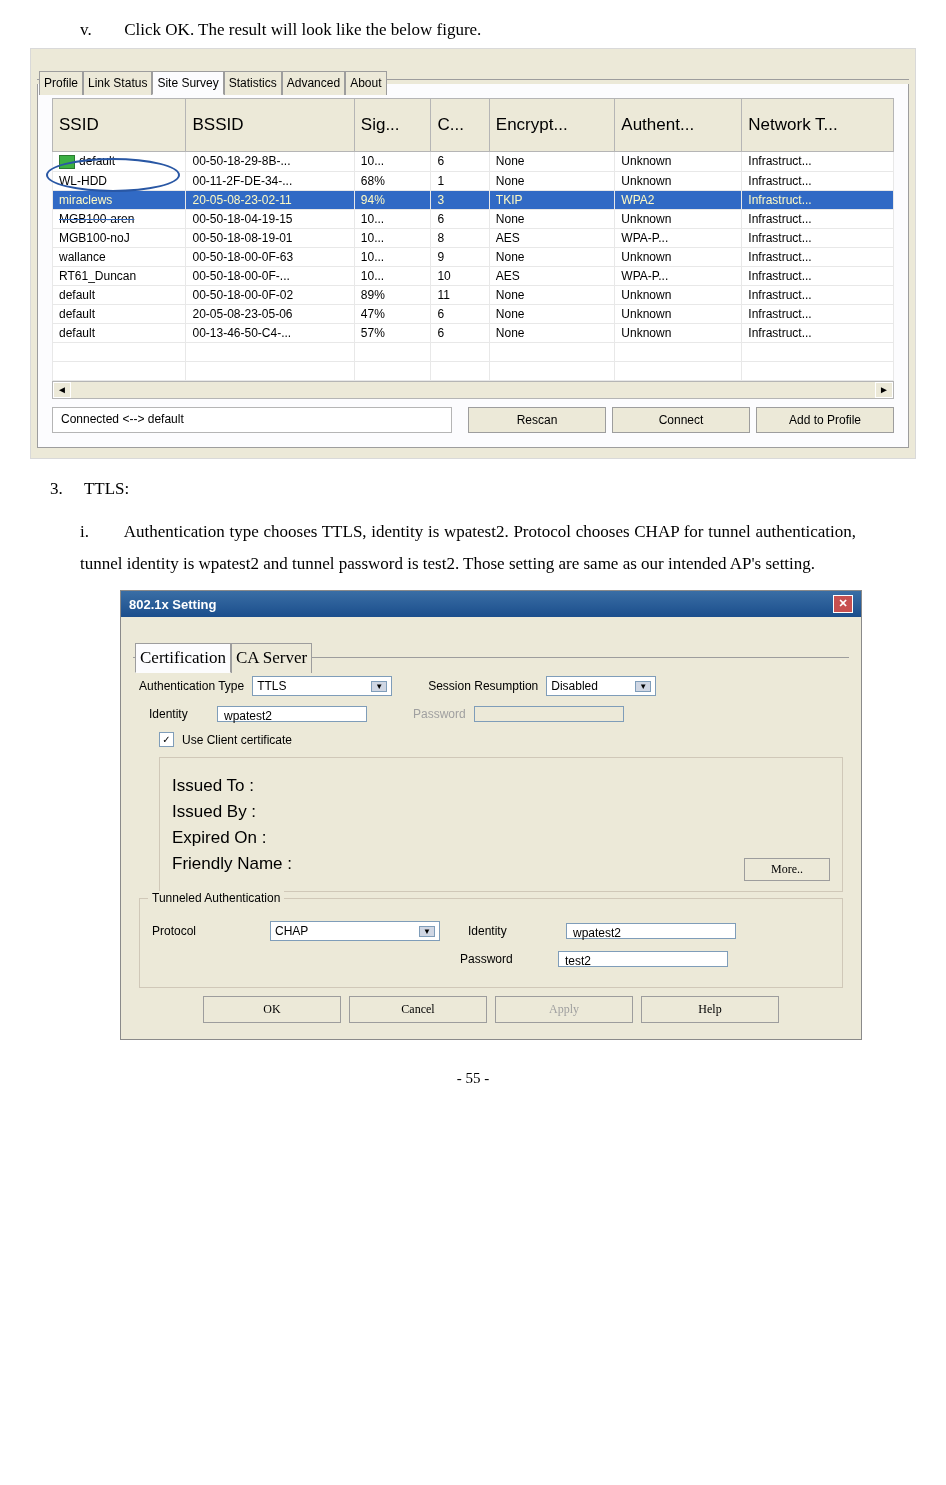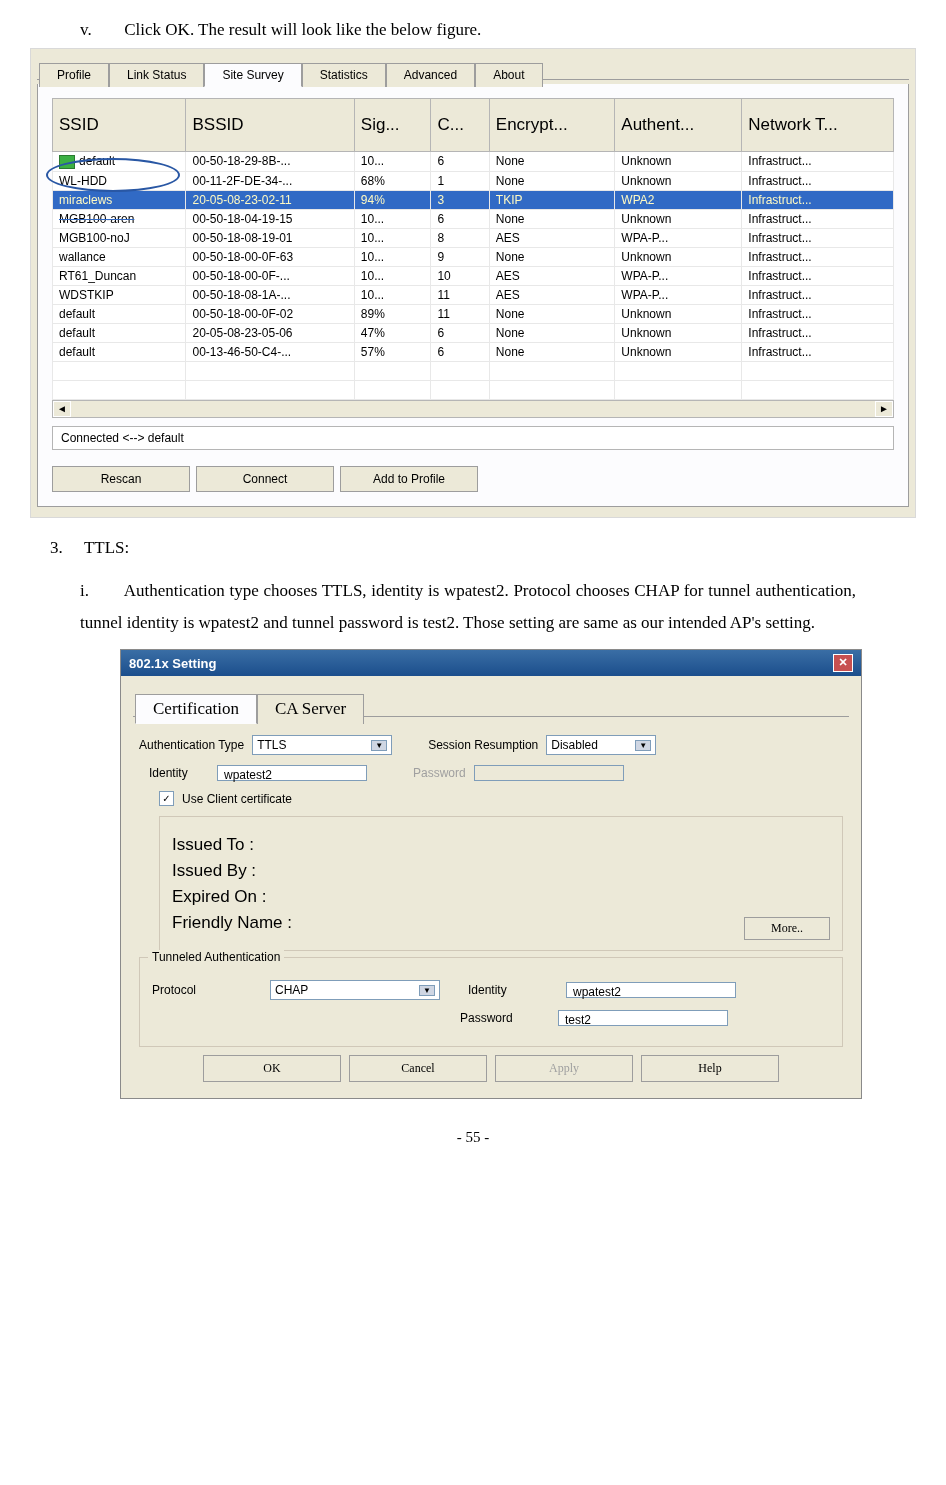--- a/index.html
+++ b/index.html
@@ -10,30 +10,30 @@
       background: #fff;
       color: #000;
       width: 946px;
       box-sizing: border-box;
     }
     .instr-line { margin: 0 0 8px 50px; }
     .instr-num { display:inline-block; width:40px; }
     .sans { font-family: Tahoma, Arial, sans-serif; font-size: 12px; }
     .win-tabs { margin:6px 0 0 0; border:1px solid #d9d9d9; background:#ece9d8; padding:6px 6px 10px 6px; }
     .tabbar { display:flex; gap:0; border-bottom:1px solid #9d9d9d; margin-bottom:4px; padding-left:2px; }
-    .tab { padding:4px 17px; border:1px solid #9d9d9d; border-bottom:none; background:#ece9d8; position:relative; top:8px; }
+    .tab { padding:4px 4px; border:1px solid #9d9d9d; border-bottom:none; background:#ece9d8; position:relative; top:16px; }
     .tab.active { background:#fcfcfe; font-weight:normal; border-bottom:1px solid #fcfcfe; }
     .tab-body { background:#fcfcfe; border:1px solid #9d9d9d; border-top:none; padding:14px; }
     table.grid { width:100%; border-collapse:collapse; background:#fff; }
     table.grid th { border:1px solid #b5b5b5; background:#ece9d8; font-weight:normal; text-align:left; padding:16px 6px; font-size:17px; }
     table.grid td { border:1px solid #e8e8e8; padding:2px 6px; font-size:12px; white-space:nowrap; }
     tr.sel td { background:#316ac5; color:#fef9c3; }
     .scrollbar { display:flex; justify-content:space-between; border:1px solid #b5b5b5; background:#ece9d8; margin-top:0; }
     .scroll-arrow { width:16px; text-align:center; background:#ece9d8; border:1px solid #fff; font-size:10px; line-height:14px; }
-    .bottom-bar { display:flex; gap:16px; margin-top:8px;flex-direction:column; }
+    .bottom-bar { display:flex; gap:16px; margin-top:8px; }
     .status { flex:1; border:1px solid #b5b5b5; background:#fff; padding:4px 8px; font-size:12px; }
     .btn { border:1px solid #9d9d9d; background:#ece9d8; padding:5px 18px; font-size:12px; min-width:100px; text-align:center; }
     .btn.disabled { color:#a0a0a0; }
     .step3 { margin:20px 0 17px 20px; }
     .step3 .num { display:inline-block; width:30px; }
     .step3i { margin:4px 60px 10px 50px; line-height:1.9; text-align:justify; }
     .step3i .inum { display:inline-block; width:40px; }
     .dialog { margin-left:90px; width:740px; border:1px solid #8a8a8a; }
     .titlebar { background:linear-gradient(#3a6ea5,#1b4e8c); color:#fff; padding:4px 8px; display:flex; justify-content:space-between; align-items:center; font-family:Tahoma,Arial,sans-serif; font-size:13px; font-weight:bold; }
     .close-x { background:#c75050; color:#fff; width:18px; height:16px; text-align:center; line-height:15px; border:1px solid #fff; font-size:11px; font-weight:bold; }
@@ -144,29 +144,20 @@
             <tr>
               <td><span class="txt">RT61_Duncan</span></td>
               <td><span class="txt">00-50-18-00-0F-...</span></td>
               <td><span class="txt">10...</span></td>
               <td><span class="txt">10</span></td>
               <td><span class="txt">AES</span></td>
               <td><span class="txt">WPA-P...</span></td>
               <td><span class="txt">Infrastruct...</span></td>
             </tr>
             <tr>
-              <td><span class="txt">WDSTKIP</span></td>
-              <td><span class="txt">00-50-18-08-1A-...</span></td>
-              <td><span class="txt">10...</span></td>
-              <td><span class="txt">11</span></td>
-              <td><span class="txt">AES</span></td>
-              <td><span class="txt">WPA-P...</span></td>
-              <td><span class="txt">Infrastruct...</span></td>
-            </tr>
-            <tr>
               <td><span class="txt">default</span></td>
               <td><span class="txt">00-50-18-00-0F-02</span></td>
               <td><span class="txt">89%</span></td>
               <td><span class="txt">11</span></td>
               <td><span class="txt">None</span></td>
               <td><span class="txt">Unknown</span></td>
               <td><span class="txt">Infrastruct...</span></td>
             </tr>
             <tr>
               <td><span class="txt">default</span></td>

